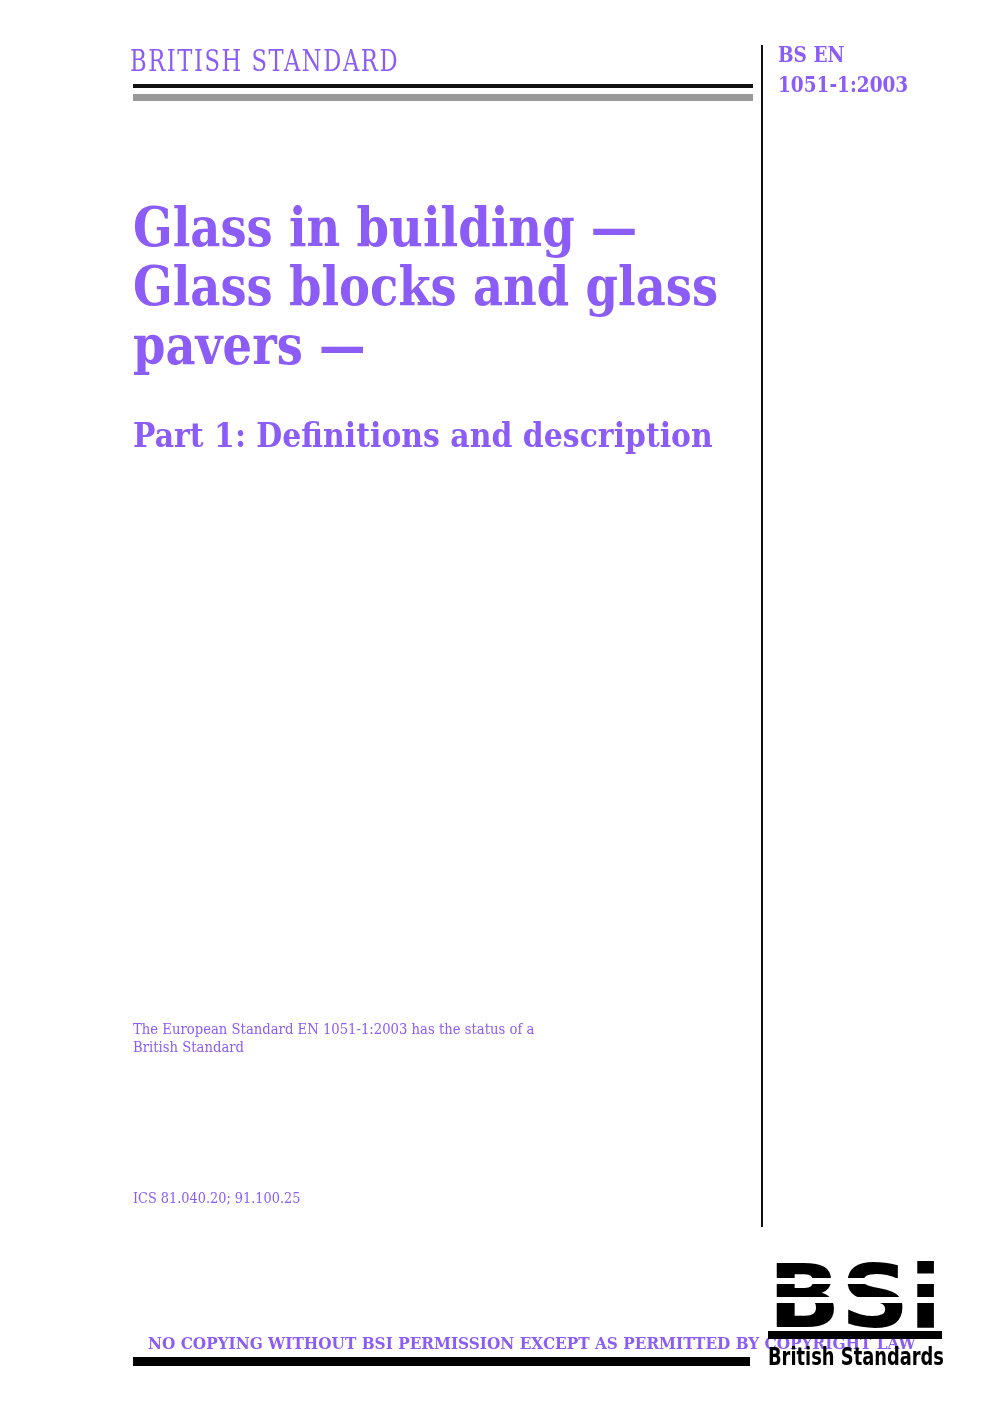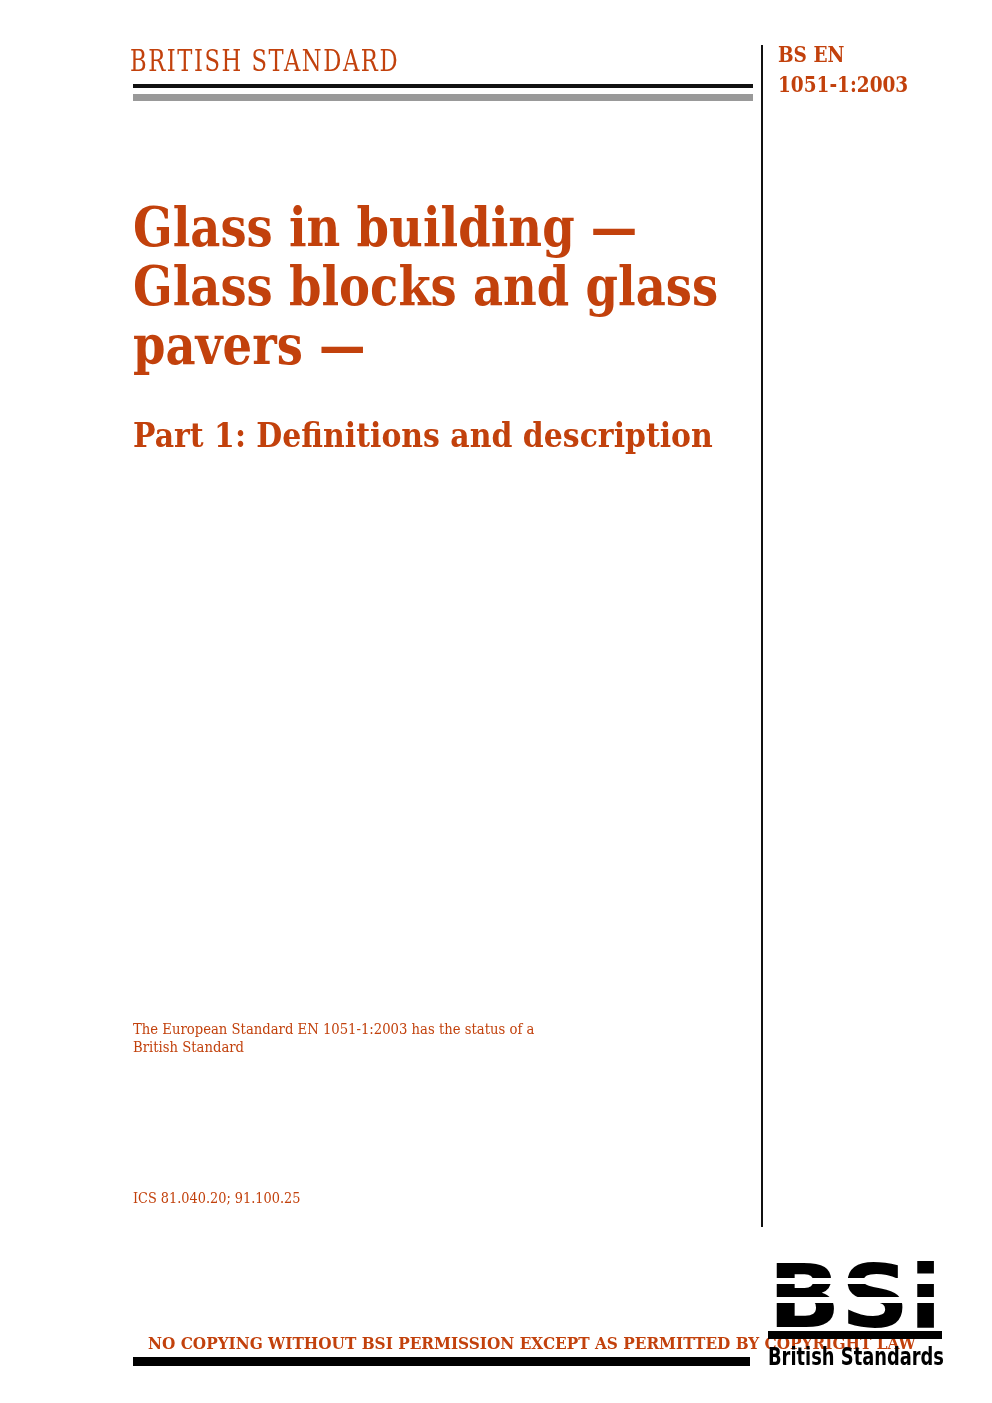--- a/index.html
+++ b/index.html
@@ -3,21 +3,21 @@
 <meta charset="utf-8">
 <style>
   html, body { margin: 0; padding: 0; background: #ffffff; }
   #page {
     position: relative;
     width: 992px;
     height: 1403px;
     background: #ffffff;
     overflow: hidden;
     font-family: "DejaVu Serif", serif;
-    color: #c2410c;
+    color: #8b5cf6;
   }
   .abs { position: absolute; white-space: nowrap; }
   .cx  { transform-origin: left top; display: inline-block; }
 
   
   #brand {
     left: 130px; top: 44px;
     font-size: 29px; letter-spacing: 2px;
     transform: scaleX(0.78);
   }

